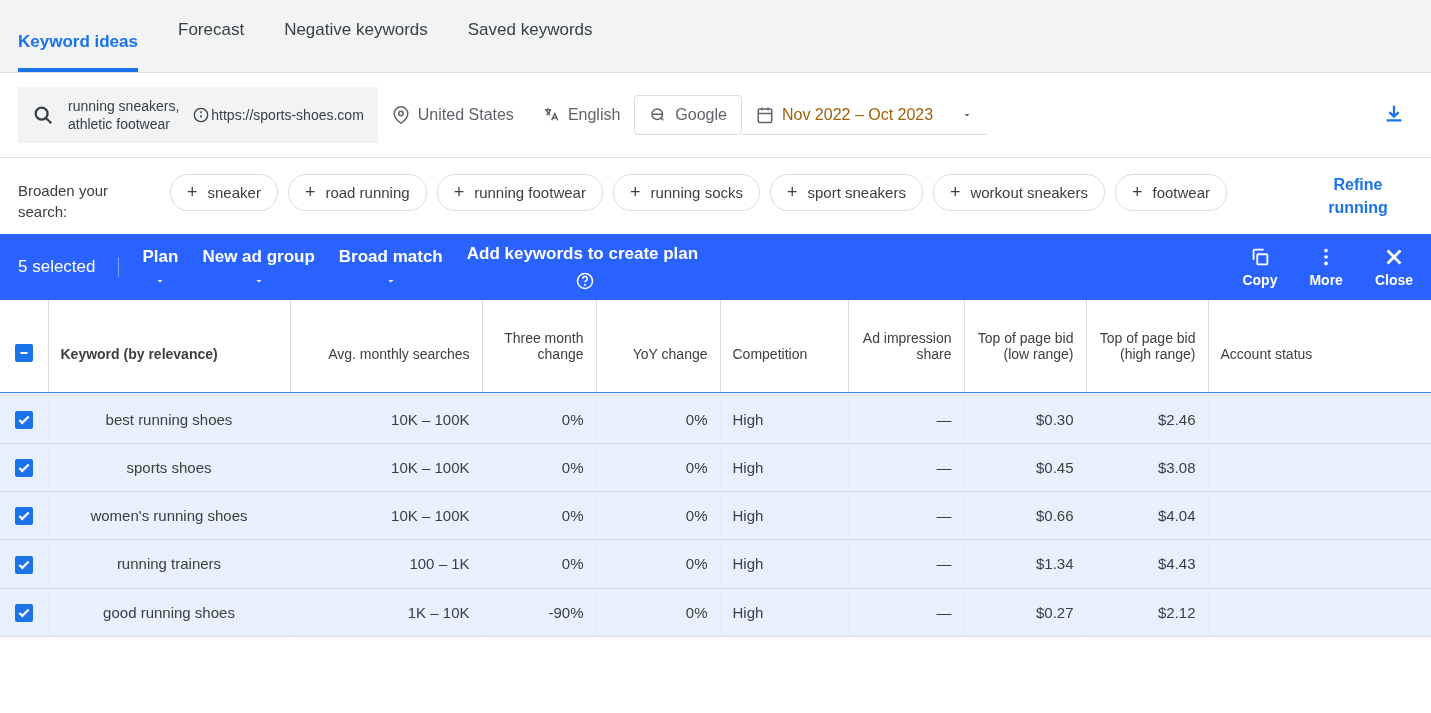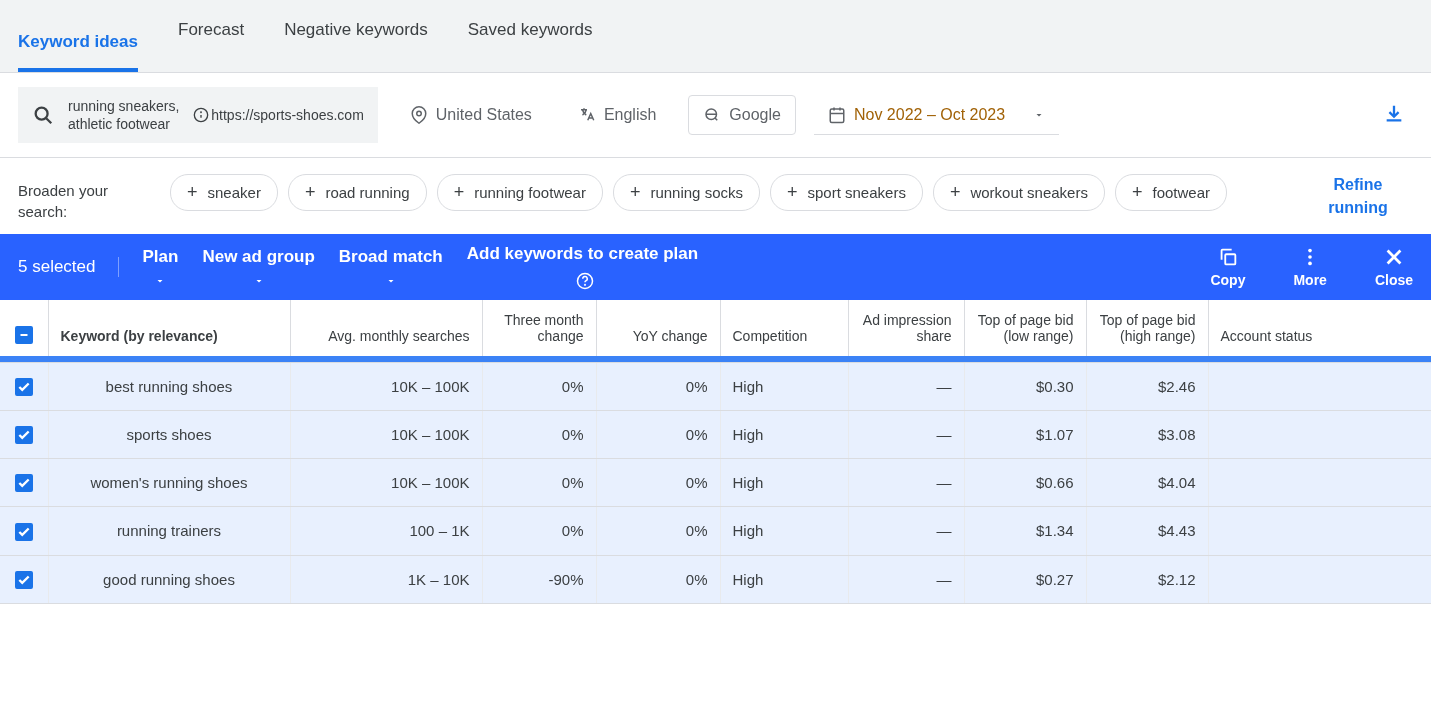--- a/index.html
+++ b/index.html
@@ -30,21 +30,20 @@
     }
     .tab.active {
       color: #1a73e8;
       border-bottom-color: #1a73e8;
       font-weight: 700;
       margin-top: 12px;
     }
     .filters-row {
       display: flex;
       align-items: center;
-      gap: 18px;
       padding: 14px 18px;
       border-bottom: 1px solid #dadce0;
     }
     .search-box {
       background: #f1f3f4;
       display: flex;
       align-items: center;
       padding: 10px 14px;
       gap: 14px;
       min-width: 342px;
@@ -154,21 +153,21 @@
       align-items: center;
       gap: 8px;
       font-size: 17px;
       font-weight: 600;
       cursor: pointer;
       flex-direction: column;
     }
     .action-bar .right-actions {
       margin-left: auto;
       display: flex;
-      gap: 48px;
+      gap: 32px;
       justify-content: space-between;
     }
     .right-action {
       display: flex;
       flex-direction: column;
       align-items: center;
       gap: 4px;
       cursor: pointer;
       font-size: 14px;
       font-weight: 600;
@@ -176,22 +175,22 @@
 
     .keyword-table {
       width: 100%;
       border-collapse: collapse;
     }
     .keyword-table th {
       text-align: right;
       font-weight: 500;
       color: #3c4043;
       font-size: 14px;
-      padding: 12px 12px;
-      border-bottom: 6px solid #3b82f6;
+      padding: 30px 12px;
+      border-bottom: 1px solid #3b82f6;
       border-right: 1px solid #dadce0;
       background: #fff;
       vertical-align: bottom;
     }
     .keyword-table th.col-keyword {
       text-align: left;
       font-weight: 700;
     }
     .keyword-table th.col-competition,
     .keyword-table th.col-account-status {
@@ -483,21 +482,21 @@
             <svg width="14" height="14" viewBox="0 0 24 24" fill="none" stroke="#fff" stroke-width="4">
               <polyline points="20 6 9 17 4 12"></polyline>
             </svg>
           </span></td>
         <td class="td-keyword">sports shoes</td>
         <td>10K – 100K</td>
         <td>0%</td>
         <td>0%</td>
         <td class="td-competition">High</td>
         <td>—</td>
-        <td>$1.07</td>
+        <td>$0.45</td>
         <td>$3.08</td>
         <td></td>
       </tr>
       <tr class="selected">
         <td class="td-checkbox"><span class="checkbox checked">
             <svg width="14" height="14" viewBox="0 0 24 24" fill="none" stroke="#fff" stroke-width="4">
               <polyline points="20 6 9 17 4 12"></polyline>
             </svg>
           </span></td>
         <td class="td-keyword">women's running shoes</td>

